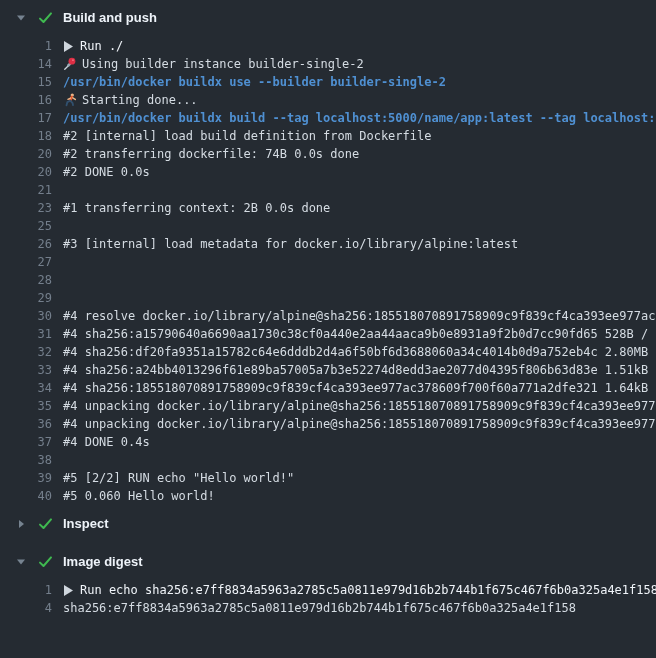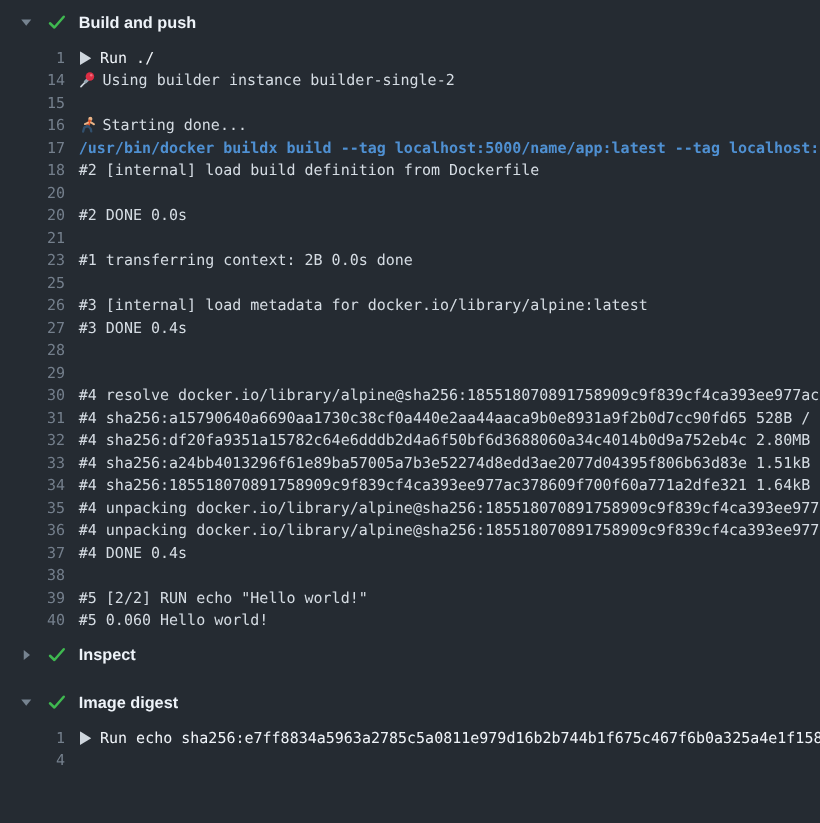--- a/index.html
+++ b/index.html
@@ -115,20 +115,21 @@
           <span class="num">14</span>
           <span class="content"><span class="icon-slot"><svg width="14" height="14" viewBox="0 0 16 16">
                 <path d="M5.8 10.2 L2 14" stroke="#ccd6dd" stroke-width="1.5" stroke-linecap="round"></path>
                 <rect x="5.6" y="6" width="3" height="5.4" rx="1.2" transform="rotate(45 7.1 8.7)" fill="#99aab5"></rect>
                 <circle cx="10.2" cy="4.8" r="3.9" fill="#dd2e44"></circle>
                 <circle cx="11.4" cy="3.6" r="1.1" fill="#f26c7c"></circle>
               </svg></span><span class="line-text">Using builder instance builder-single-2</span></span>
         </div>
         <div class="log-line style-command">
           <span class="num">15</span>
+          <span class="content"><span class="line-text">/usr/bin/docker buildx use --builder builder-single-2</span></span>
         </div>
         <div class="log-line style-plain">
           <span class="num">16</span>
           <span class="content"><span class="icon-slot"><svg width="14" height="14" viewBox="0 0 16 16">
                 <circle cx="10.6" cy="2.4" r="1.9" fill="#eab487"></circle>
                 <path d="M10 4.6 L8.2 8.6" stroke="#e2572b" stroke-width="3" stroke-linecap="round"></path>
                 <path d="M11.2 5.6 L14 7.4" stroke="#eab487" stroke-width="1.7" stroke-linecap="round"></path>
                 <path d="M8.6 5.8 L5.6 7.2" stroke="#eab487" stroke-width="1.7" stroke-linecap="round"></path>
                 <path d="M8.2 8.8 L5 10.4 L4 14" stroke="#31506e" stroke-width="2.1" fill="none" stroke-linecap="round" stroke-linejoin="round"></path>
                 <path d="M8.6 9 L11 11.6 L11.4 13.8" stroke="#31506e" stroke-width="2.1" fill="none" stroke-linecap="round" stroke-linejoin="round"></path>
@@ -137,20 +138,21 @@
         <div class="log-line style-command">
           <span class="num">17</span>
           <span class="content"><span class="line-text">/usr/bin/docker buildx build --tag localhost:5000/name/app:latest --tag localhost:50</span></span>
         </div>
         <div class="log-line style-plain">
           <span class="num">18</span>
           <span class="content"><span class="line-text">#2 [internal] load build definition from Dockerfile</span></span>
         </div>
         <div class="log-line style-plain">
           <span class="num">20</span>
+          <span class="content"><span class="line-text">#2 transferring dockerfile: 74B 0.0s done</span></span>
         </div>
         <div class="log-line style-plain">
           <span class="num">20</span>
           <span class="content"><span class="line-text">#2 DONE 0.0s</span></span>
         </div>
         <div class="log-line style-plain">
           <span class="num">21</span>
           <span class="content"><span class="line-text"></span></span>
         </div>
         <div class="log-line style-plain">
@@ -160,21 +162,20 @@
         <div class="log-line style-plain">
           <span class="num">25</span>
           <span class="content"><span class="line-text"></span></span>
         </div>
         <div class="log-line style-plain">
           <span class="num">26</span>
           <span class="content"><span class="line-text">#3 [internal] load metadata for docker.io/library/alpine:latest</span></span>
         </div>
         <div class="log-line style-plain">
           <span class="num">27</span>
-          <span class="content"><span class="line-text">#3 DONE 0.4s</span></span>
         </div>
         <div class="log-line style-plain">
           <span class="num">28</span>
           <span class="content"><span class="line-text"></span></span>
         </div>
         <div class="log-line style-plain">
           <span class="num">29</span>
         </div>
         <div class="log-line style-plain">
           <span class="num">30</span>
@@ -253,16 +254,17 @@
       </div>
       <div class="section-body">
         <div class="log-line style-run">
           <span class="num">1</span>
           <span class="content"><span class="play-slot"><svg width="9" height="11" viewBox="0 0 9 11">
                 <polygon points="0,0 9,5.5 0,11" fill="#cfd6dd"></polygon>
               </svg></span><span class="line-text">Run echo sha256:e7ff8834a5963a2785c5a0811e979d16b2b744b1f675c467f6b0a325a4e1f158</span></span>
         </div>
         <div class="log-line style-plain">
           <span class="num">4</span>
+          <span class="content"><span class="line-text">sha256:e7ff8834a5963a2785c5a0811e979d16b2b744b1f675c467f6b0a325a4e1f158</span></span>
         </div>
       </div>
     </div>
   </div>
 
 </body></html>

